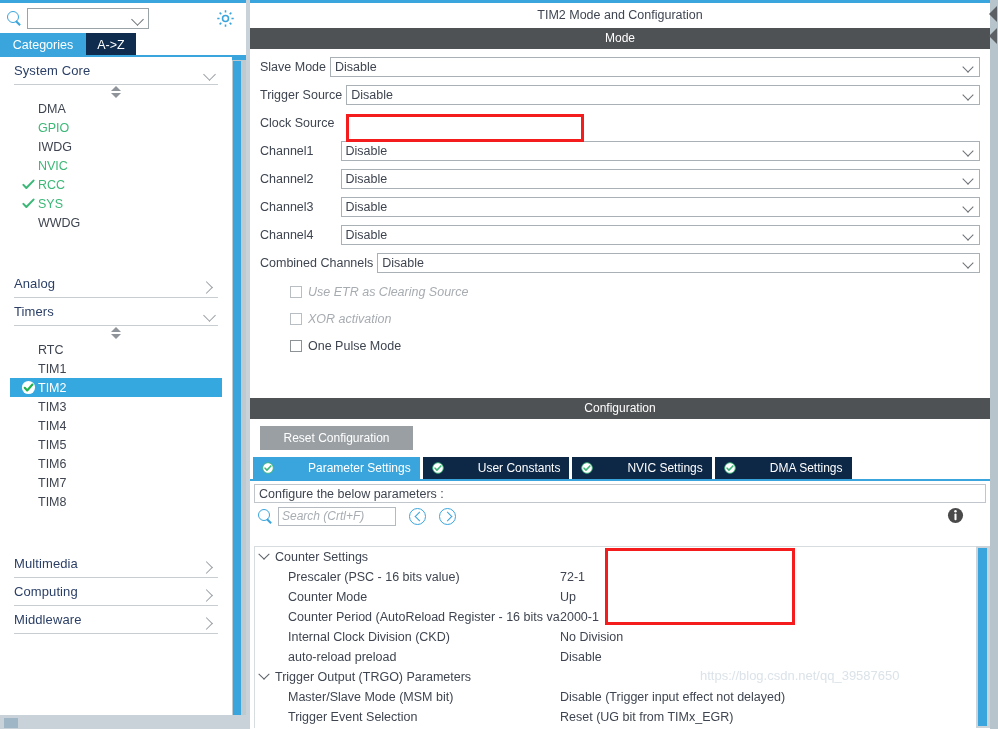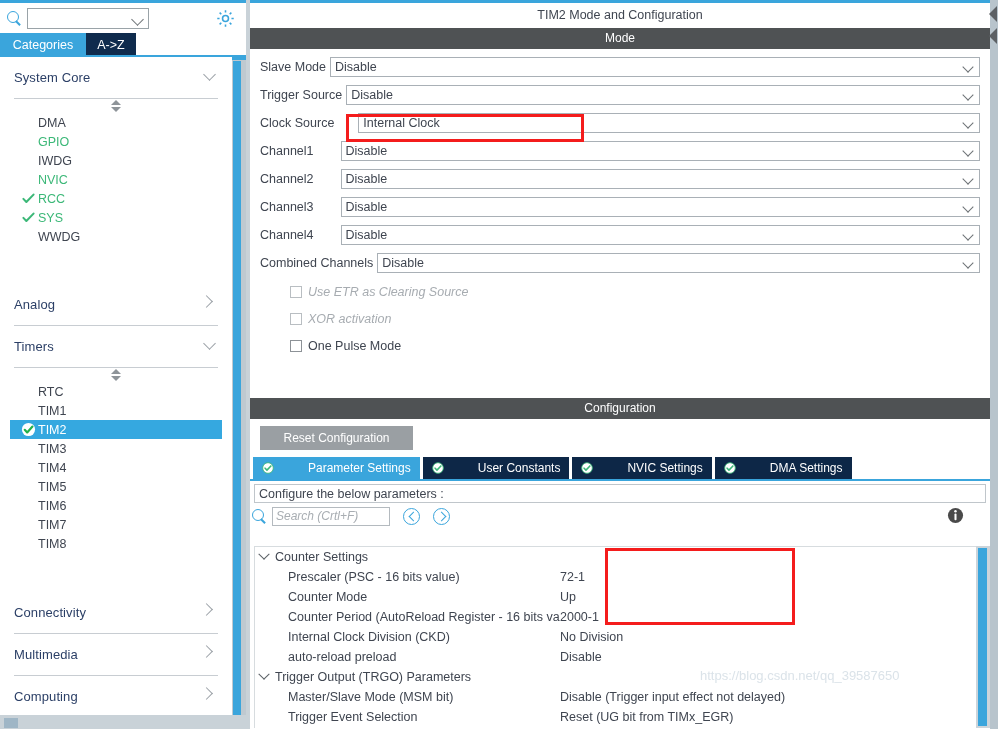--- a/index.html
+++ b/index.html
@@ -64,21 +64,21 @@
   #tab-az { left: 86px; background: #0f2b4d; width: 50px; }
   #tabs-underline {
     position: absolute; left: 0; top: 52px; width: 246px; height: 2px; background: #3aa5dc;
   }
 
   #cat-list {
     position: absolute; left: 0; top: 54px; width: 232px; height: 661px;
     background: #ffffff; overflow: hidden;
   }
   .cat-group {
-    position: relative; margin: 0 14px; height: 42px;
+    position: relative; margin: 0 14px; height: 28px;
     border-bottom: 1px solid #c8cdd2;
     display: flex; align-items: center;
   }
   .cat-group .gname {
     font-size: 13px; color: #2b3f66; letter-spacing: .1px;
   }
   .chev {
     position: absolute; right: 4px; top: 13px; width: 9px; height: 9px;
     border-right: 1.6px solid #9aa0a6; border-bottom: 1.6px solid #9aa0a6;
   }
@@ -195,21 +195,21 @@
     width: 12px; height: 12px; margin-right: 5px; flex: none;
   }
   #cfg-tabs-underline { height: 2px; background: #3aa5dc; }
 
   #cfg-hint {
     margin: 3px 4px 0 4px; height: 19px; line-height: 19px;
     border: 1px solid #c0c6cb; background: #fff;
     font-size: 12.5px; color: #3f4550; padding-left: 4px;
   }
   #cfg-search-row {
-    height: 26px; display: flex; align-items: center; position: relative;
+    height: 26px; display: flex; align-items: center; padding-left: 6px; position: relative;
   }
   #cfg-search-input {
     width: 118px; height: 19px; border: 1px solid #b4babf; background: #fff;
     font-size: 12px; font-style: italic; color: #a8adb2;
     display: flex; align-items: center; padding-left: 3px;
     font-family: inherit;
   }
   .navcircle {
     width: 17px; height: 17px; border: 1.4px solid #3aa5dc; border-radius: 50%;
     margin-left: 13px; position: relative; flex: none;
@@ -381,24 +381,20 @@
       </div>
       <div class="peri-item">
         <span>TIM7</span>
       </div>
       <div class="peri-item">
         <span>TIM8</span>
       </div>
 
       <div style="height:39px"></div>
 
-      <div class="cat-group">
-        <span class="gname">Connectivity</span>
-        <span class="chev right"></span>
-      </div>
 
       <div class="cat-group">
         <span class="gname">Multimedia</span>
         <span class="chev right"></span>
       </div>
 
       <div class="cat-group">
         <span class="gname">Computing</span>
         <span class="chev right"></span>
       </div>
@@ -436,24 +432,20 @@
       <div class="form-row">
         <span class="lbl">Trigger Source</span>
         <div class="combo">
           <span>Disable</span>
           <span class="caret"></span>
         </div>
       </div>
 
       <div class="form-row">
         <span class="lbl">Clock Source</span>
-        <div class="combo" style="margin-left:20px;">
-          <span>Internal Clock</span>
-          <span class="caret"></span>
-        </div>
       </div>
 
       <div class="form-row">
         <span class="lbl">Channel1</span>
         <div class="combo" style="margin-left:23px;">
           <span>Disable</span>
           <span class="caret"></span>
         </div>
       </div>
 

